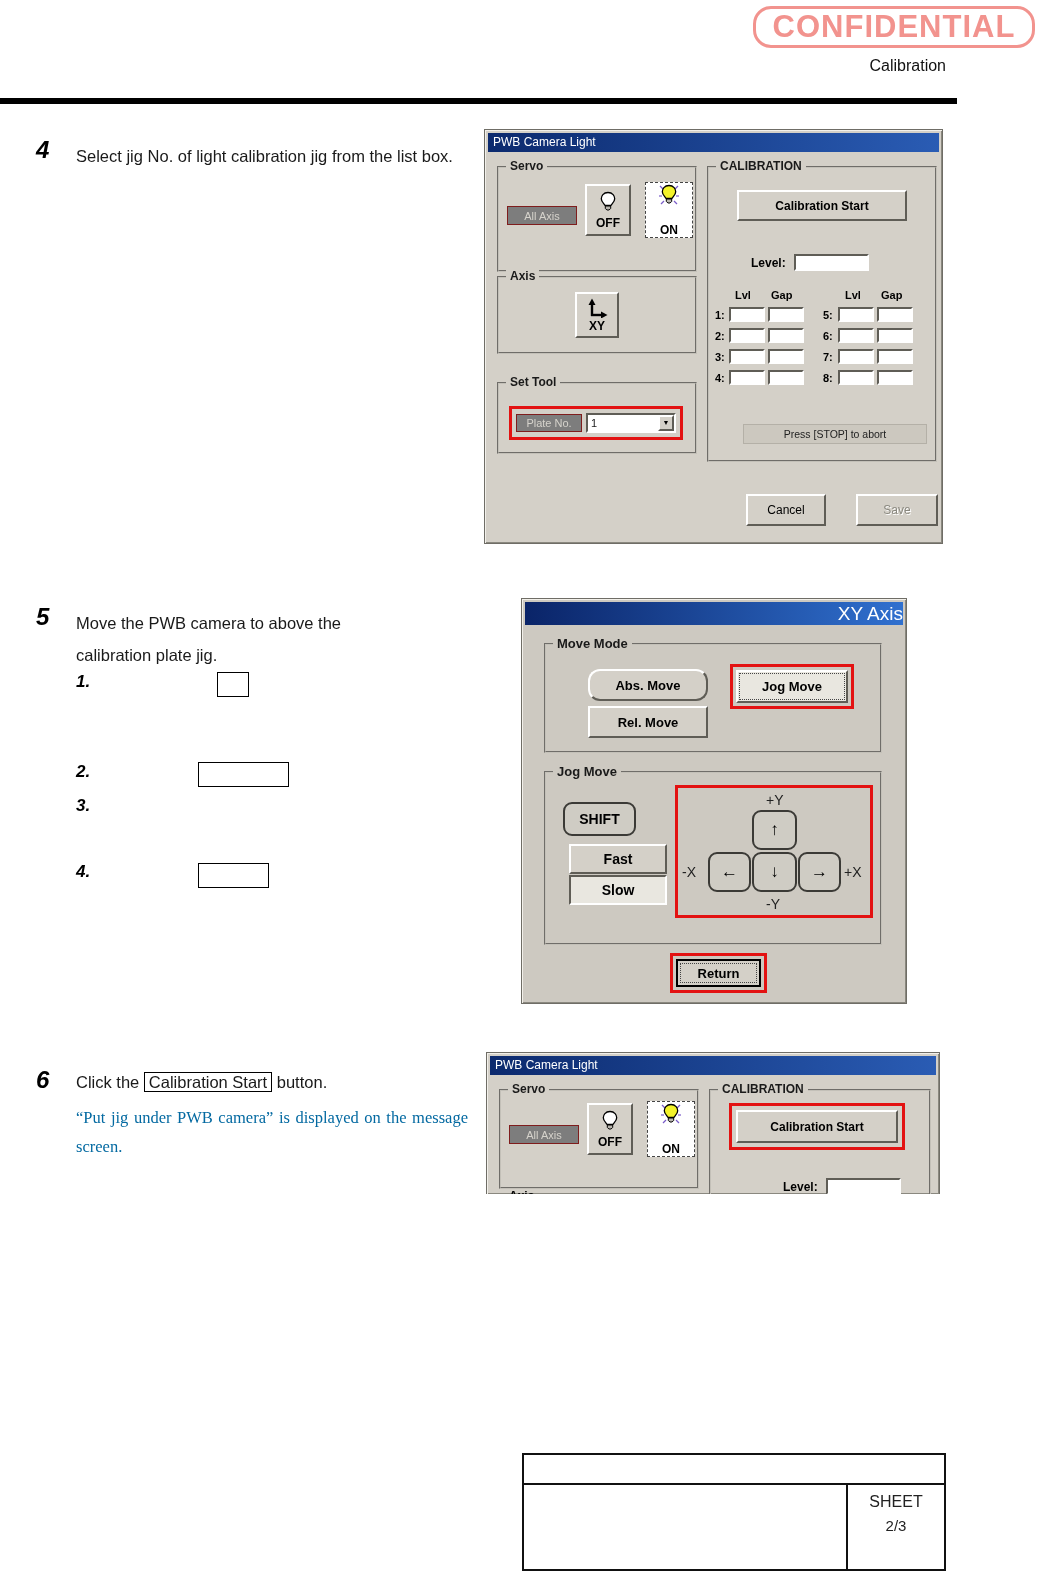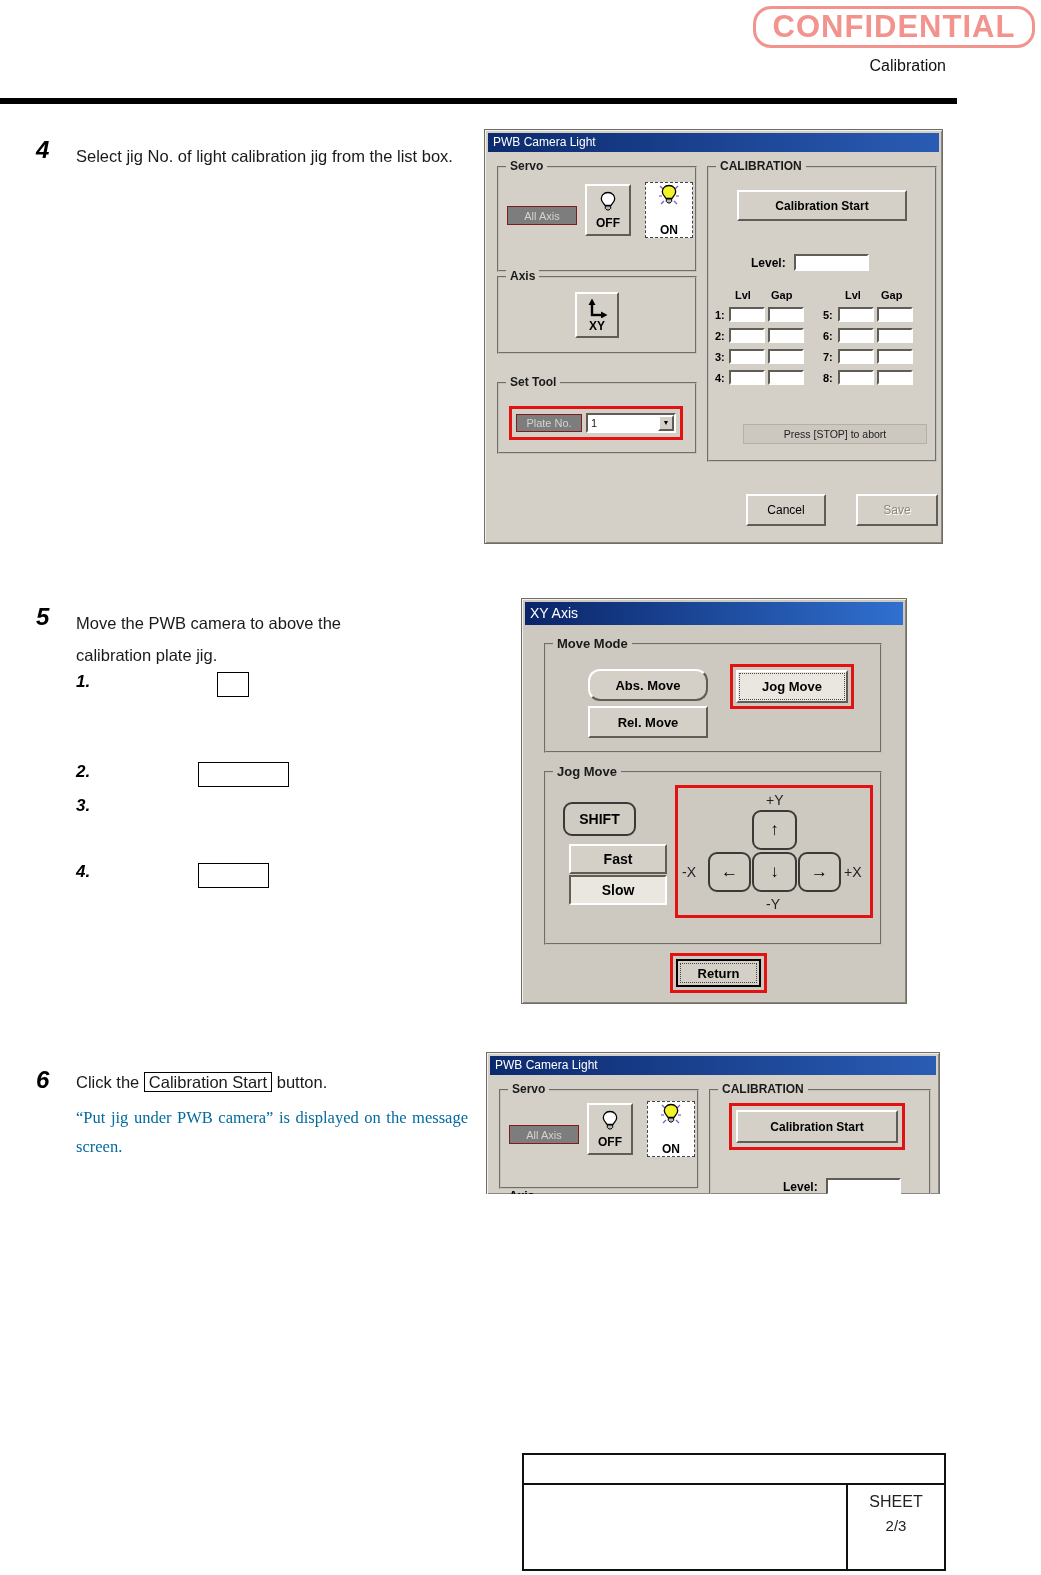--- a/index.html
+++ b/index.html
@@ -190,21 +190,21 @@
   <div class="step-text" style="left:76px;top:607px;width:340px;">Move the PWB camera to above the calibration plate jig.</div>
   <div class="substep-num" style="left:76px;top:672px;">1.</div>
   <div class="blank-box" style="left:217px;top:672px;width:30px;height:23px;"></div>
   <div class="substep-num" style="left:76px;top:762px;">2.</div>
   <div class="blank-box" style="left:198px;top:762px;width:89px;height:23px;"></div>
   <div class="substep-num" style="left:76px;top:796px;">3.</div>
   <div class="substep-num" style="left:76px;top:862px;">4.</div>
   <div class="blank-box" style="left:198px;top:863px;width:69px;height:23px;"></div>
 
   <div class="dialog" style="left:521px;top:598px;width:384px;height:404px;background:#cdc9c1;">
-    <div class="titlebar" style="height:23px;line-height:23px;font-size:14px;background:linear-gradient(90deg,#0a2468,#3070cf);">
+    <div class="titlebar" style="height:23px;line-height:23px;font-size:19px;background:linear-gradient(90deg,#0a2468,#3070cf);text-align:right;">
       <span>XY Axis</span>
     </div>
 
     <div class="group" style="left:22px;top:44px;width:334px;height:106px;">
       <span class="legend" style="background:#cdc9c1;font-size:13px;">Move Mode</span>
       <div class="btn bold" style="left:42px;top:24px;width:120px;height:32px;font-size:13px;border-radius:12px;">Abs. Move</div>
       <div class="btn bold" style="left:42px;top:61px;width:120px;height:32px;font-size:13px;">Rel. Move</div>
       <div class="redbox" style="left:184px;top:19px;width:124px;height:45px;">
         <div class="btn bold toggled" style="left:3px;top:3px;width:112px;height:33px;font-size:13px;">Jog Move</div>
       </div>

